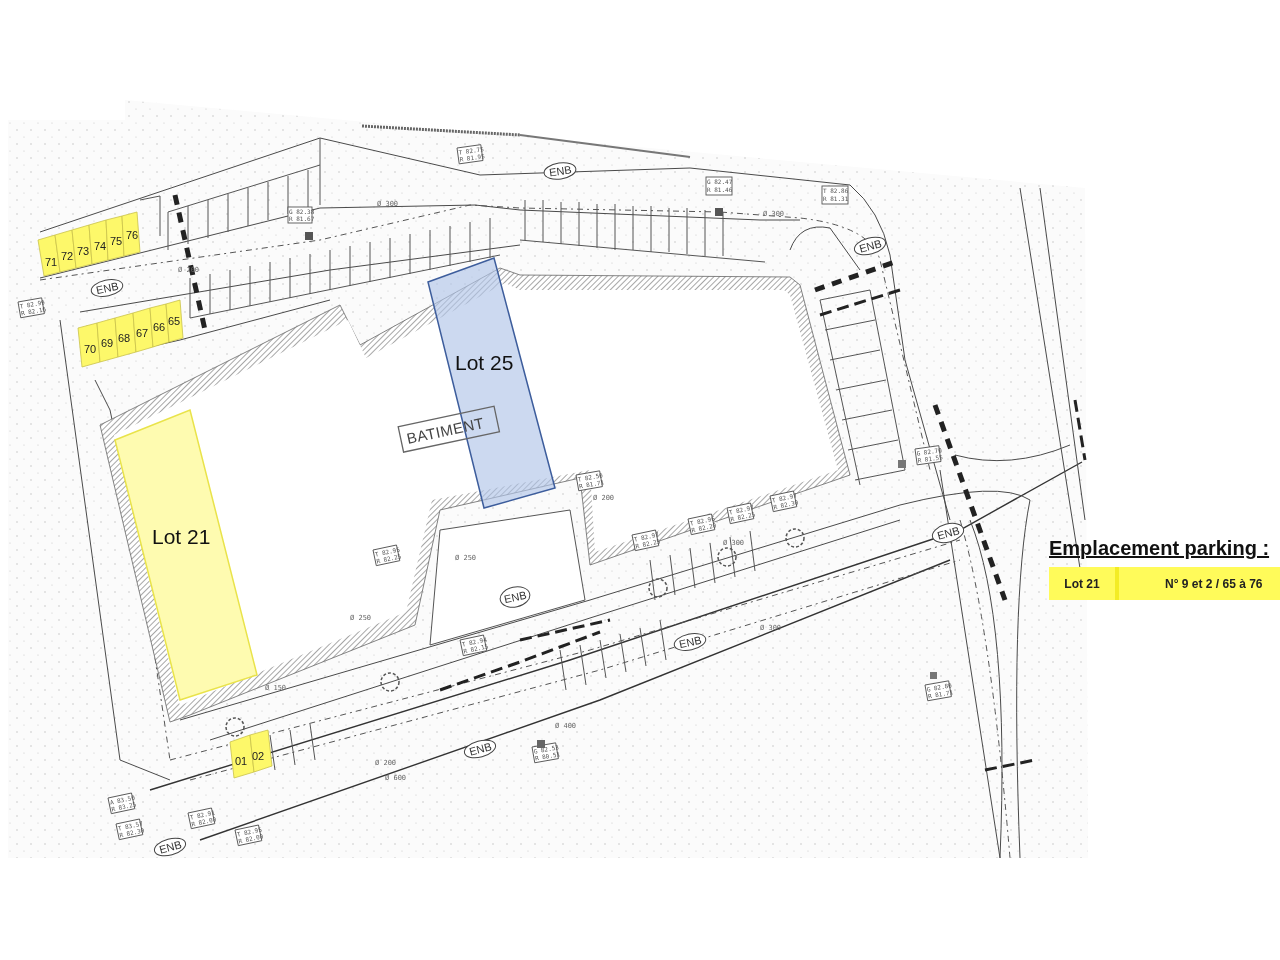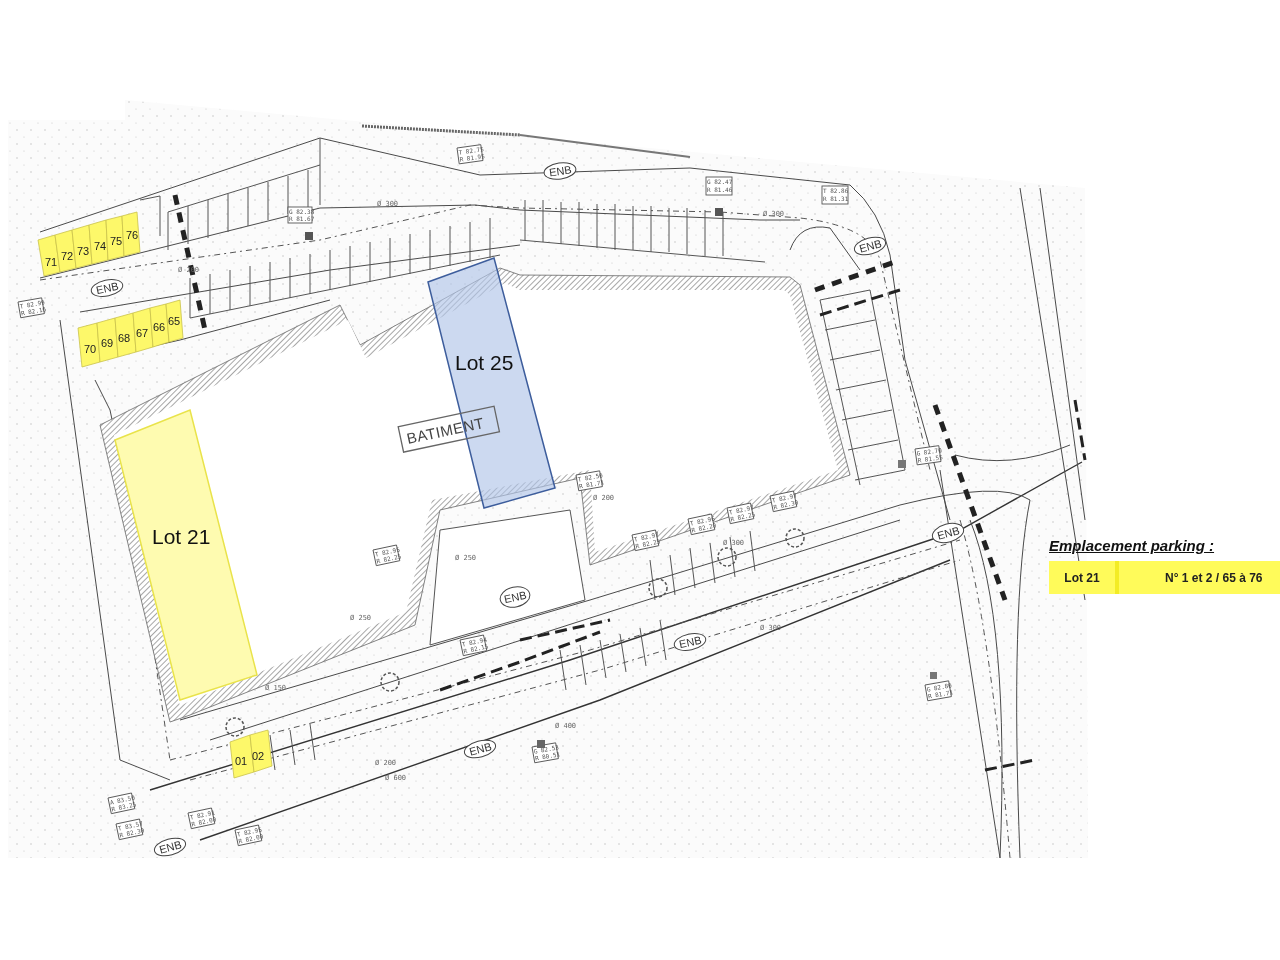--- a/index.html
+++ b/index.html
@@ -19,21 +19,21 @@
     .tagtxt { font-family: "DejaVu Sans Mono", monospace; font-size: 6px; fill: #555; }
     .enb { fill: #fff; stroke: #444; stroke-width: 1; }
     .enbtxt { font-family: "Liberation Sans", sans-serif; font-size: 11px; fill: #333; }
     .num { font-family: "Liberation Sans", sans-serif; font-size: 11px; fill: #222; }
     .lotlbl { font-family: "Liberation Sans", sans-serif; font-size: 21px; fill: #111; }
     .bat { font-family: "Liberation Sans", sans-serif; font-size: 15px; fill: #444; letter-spacing: 0.5px; }
     .pipe { font-family: "DejaVu Sans Mono", monospace; font-size: 7px; fill: #666; }
     .barrier { stroke: #222; stroke-width: 5; stroke-dasharray: 10 8; fill: none; }
     .barrier-thin { stroke: #222; stroke-width: 3; stroke-dasharray: 12 6; fill: none; }
     .legend { position: absolute; left: 1049px; top: 537px; width: 231px; }
-    .legend-title { font-family: "Liberation Sans", sans-serif; font-weight: bold; font-size: 15px; color: #111; text-decoration: underline; white-space: nowrap; font-style: italic; }
+    .legend-title { font-family: "Liberation Sans", sans-serif; font-weight: bold; font-size: 20px; color: #111; text-decoration: underline; white-space: nowrap; }
     .legend-row { margin-top: 7px; height: 33px; background: #fffb5a; display: flex; align-items: center; font-family: "Liberation Sans", sans-serif; font-weight: bold; font-size: 12px; color: #222; white-space: nowrap; }
     .legend-lot { width: 66px; text-align: center; border-right: 4px solid #f3ec25; height: 100%; display: flex; align-items: center; justify-content: center; }
     .legend-desc { padding-left: 46px; }
   </style>
 </head>
 <body>
 
 <svg id="plan" viewBox="0 0 1280 960" xmlns="http://www.w3.org/2000/svg">
   <defs>
     <pattern id="dotpat" width="14" height="14" patternUnits="userSpaceOnUse">
@@ -333,15 +333,15 @@
     <text class="pipe" x="385" y="780">Ø 600</text>
     <text class="pipe" x="375" y="765">Ø 200</text>
     <text class="pipe" x="265" y="690">Ø 150</text>
   </g>
 </svg>
 
 <div class="legend">
   <div class="legend-title">Emplacement parking :</div>
   <div class="legend-row">
     <div class="legend-lot">Lot 21</div>
-    <div class="legend-desc">N° 1 et 2 / 65 à 76</div>
+    <div class="legend-desc">N° 9 et 2 / 65 à 76</div>
   </div>
 </div>
 
 </body></html>

